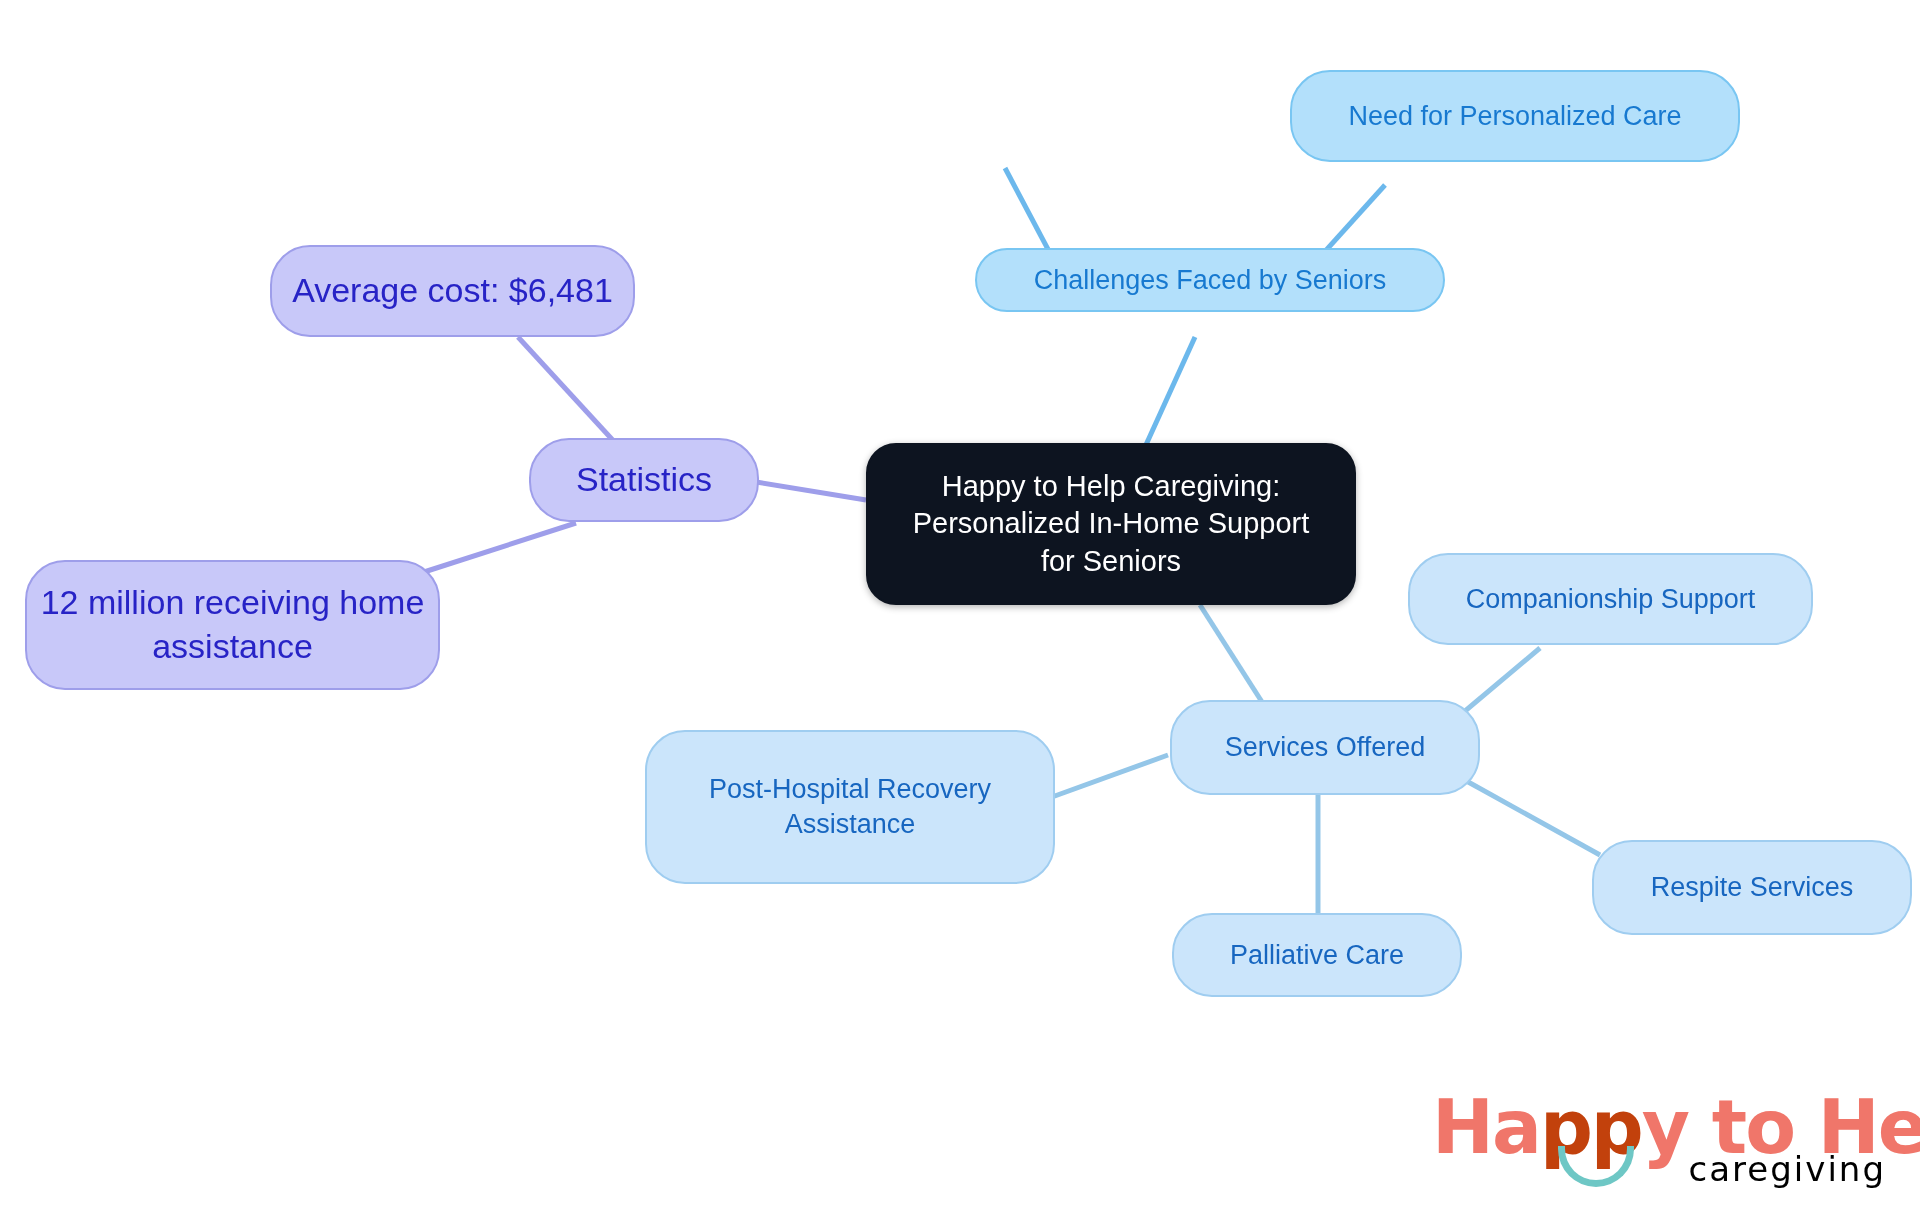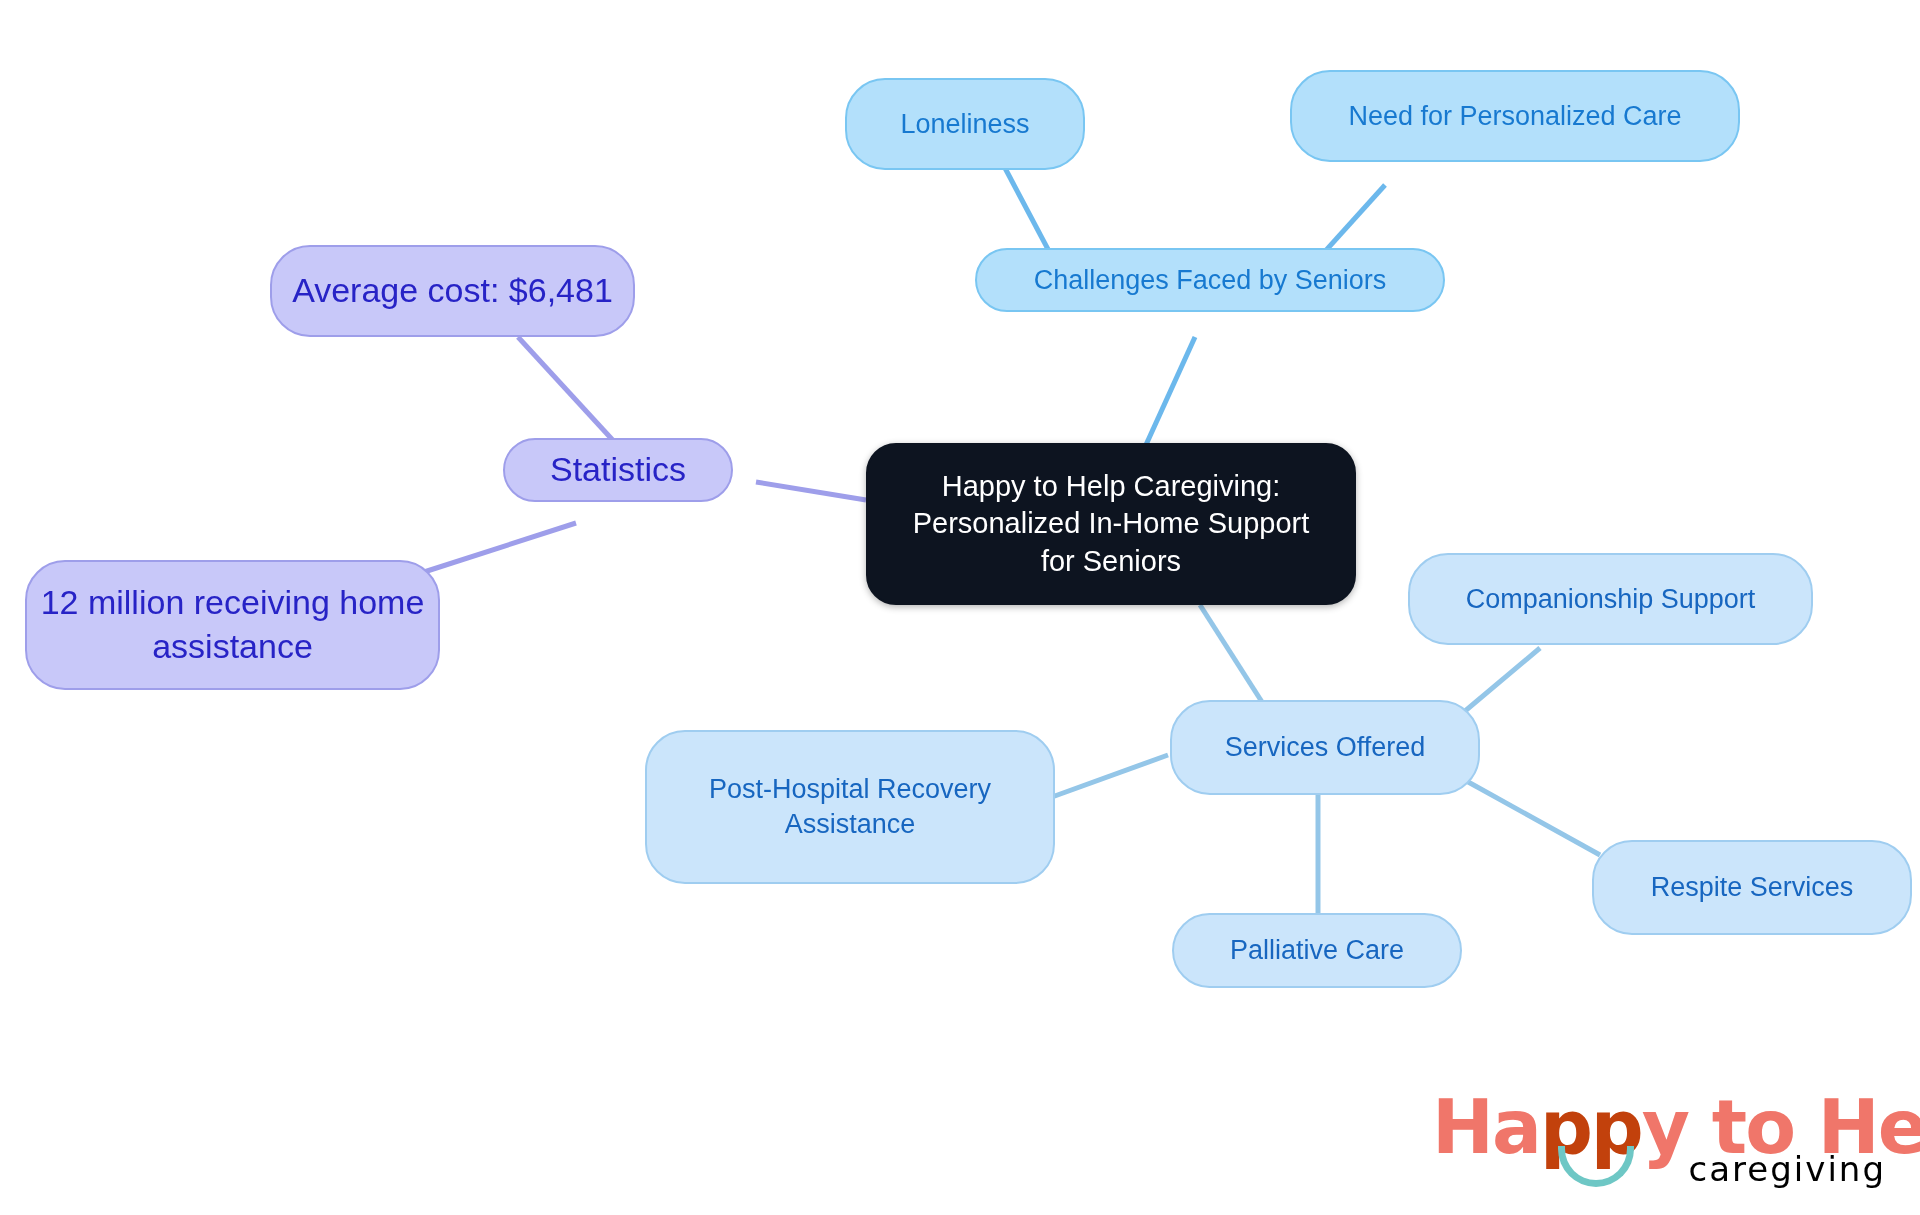--- a/index.html
+++ b/index.html
@@ -132,38 +132,37 @@
 
     <line x1="1168" y1="755" x2="1052" y2="797" stroke="#94c6e8" stroke-width="5"></line>
   </svg>
 
   <div class="node root" style="left:866px; top:443px; width:490px; height:162px;">Happy to Help Caregiving:
 Personalized In-Home Support
 for Seniors</div>
 
   <div class="node blue-strong" style="left:975px; top:248px; width:470px; height:64px;">Challenges Faced by Seniors</div>
 
-  <div class="node blue-strong" style="left:845px; top:78px; width:240px; height:92px;">Loneliness</div>
 
   <div class="node blue-strong" style="left:1290px; top:70px; width:450px; height:92px;">Need for Personalized Care</div>
 
-  <div class="node lavender" style="left:503px; top:438px; width:230px; height:64px;">Statistics</div>
+  <div class="node lavender" style="left:529px; top:438px; width:230px; height:84px;">Statistics</div>
 
   <div class="node lavender" style="left:270px; top:245px; width:365px; height:92px;">Average cost: $6,481</div>
 
   <div class="node lavender" style="left:25px; top:560px; width:415px; height:130px;">12 million receiving home
 assistance</div>
 
   <div class="node blue-soft" style="left:1170px; top:700px; width:310px; height:95px;">Services Offered</div>
 
   <div class="node blue-soft" style="left:1408px; top:553px; width:405px; height:92px;">Companionship Support</div>
 
   <div class="node blue-soft" style="left:1592px; top:840px; width:320px; height:95px;">Respite Services</div>
 
-  <div class="node blue-soft" style="left:1172px; top:913px; width:290px; height:75px;">Palliative Care</div>
+  <div class="node blue-soft" style="left:1172px; top:913px; width:290px; height:84px;">Palliative Care</div>
 
   <div class="node blue-soft" style="left:645px; top:730px; width:410px; height:154px;">Post-Hospital Recovery
 Assistance</div>
 
   <div id="logo" style="left:1432px; top:1090px; width:460px; height:110px;">
     <div class="wordmark">
       <span class="coral">Ha</span><span class="teal">pp</span><span class="coral">y to Hel</span>
     </div>
     <div class="smile"></div>
     <div class="sub">caregiving</div>

